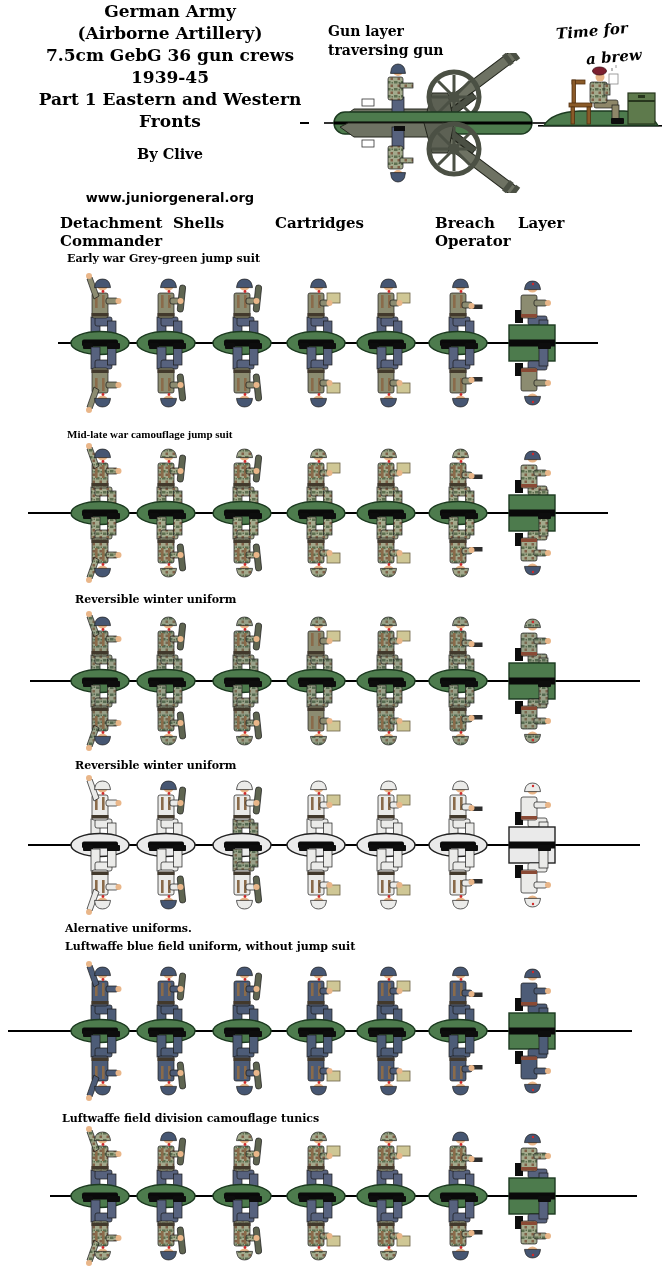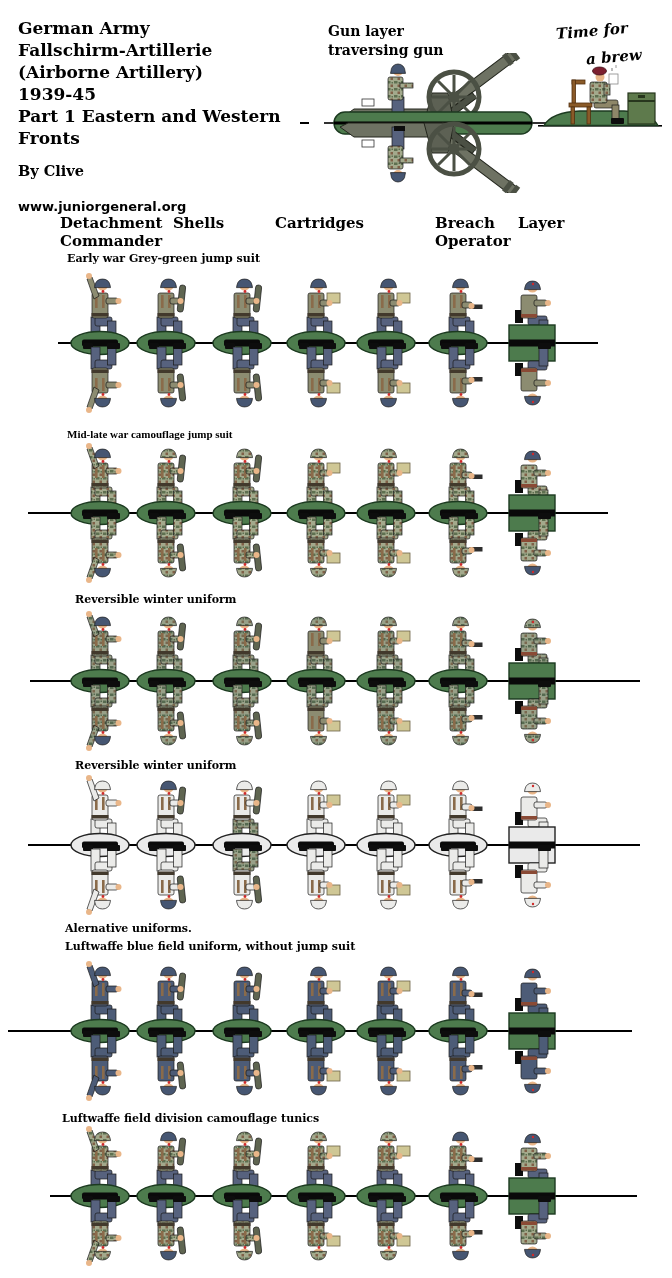--- a/index.html
+++ b/index.html
@@ -1,23 +1,23 @@
 <!DOCTYPE html>
 <html><head>
 <meta charset="utf-8">
 <style>
   html,body{margin:0;padding:0;background:#fff;}
   #sheet{position:relative;width:672px;height:1278px;background:#ffffff;overflow:hidden;
          font-family:"DejaVu Serif","Liberation Serif",serif;color:#000;}
   .abs{position:absolute;}
-  #title-block{left:18px;top:17px;width:304px;font-weight:bold;
+  #title-block{left:18px;top:0;width:304px;text-align:center;font-weight:bold;
                font-size:17px;line-height:22px;}
   #byline{font-size:14.5px;margin-top:11px;}
   #website{font-family:"DejaVu Sans","Liberation Sans",sans-serif;font-size:13px;
-           font-weight:bold;margin-top:14px;}
+           font-weight:bold;margin-top:22px;}
   #gun-caption{left:328px;top:22px;font-size:14px;font-weight:bold;line-height:19px;}
   .brew-line{font-style:italic;font-weight:bold;font-size:15px;transform:rotate(-5deg);}
   .col-header{font-size:15px;font-weight:bold;line-height:18px;white-space:nowrap;}
   .row-label{font-size:11px;font-weight:bold;line-height:18px;white-space:nowrap;}
   .rule{position:absolute;height:2px;background:#000;}
   svg.unit{position:absolute;}
 </style>
 </head>
 <body>
 
@@ -35,22 +35,22 @@
           <rect width="7" height="7" fill="#98a088"></rect>
           <rect width="3.5" height="2.5" fill="#566a50"></rect>
           <rect x="3.5" y="3.5" width="2.5" height="2.5" fill="#79684f"></rect>
           <rect x="4.5" y="1" width="1.5" height="1.5" fill="#566a50"></rect>
         </pattern>
       </defs>
     </svg>
 
   <div id="title-block" class="abs">
     <div>German Army</div>
-    <div>Fallschirm-Artillerie</div>
     <div>(Airborne Artillery)</div>
+    <div>7.5cm GebG 36 gun crews</div>
     <div>1939-45</div>
     <div>Part 1 Eastern and Western Fronts</div>
     <div id="byline">By Clive</div>
     <div id="website">www.juniorgeneral.org</div>
   </div>
 
   <div id="gun-caption" class="abs">
     <div>Gun layer</div>
     <div>traversing gun</div>
   </div>

